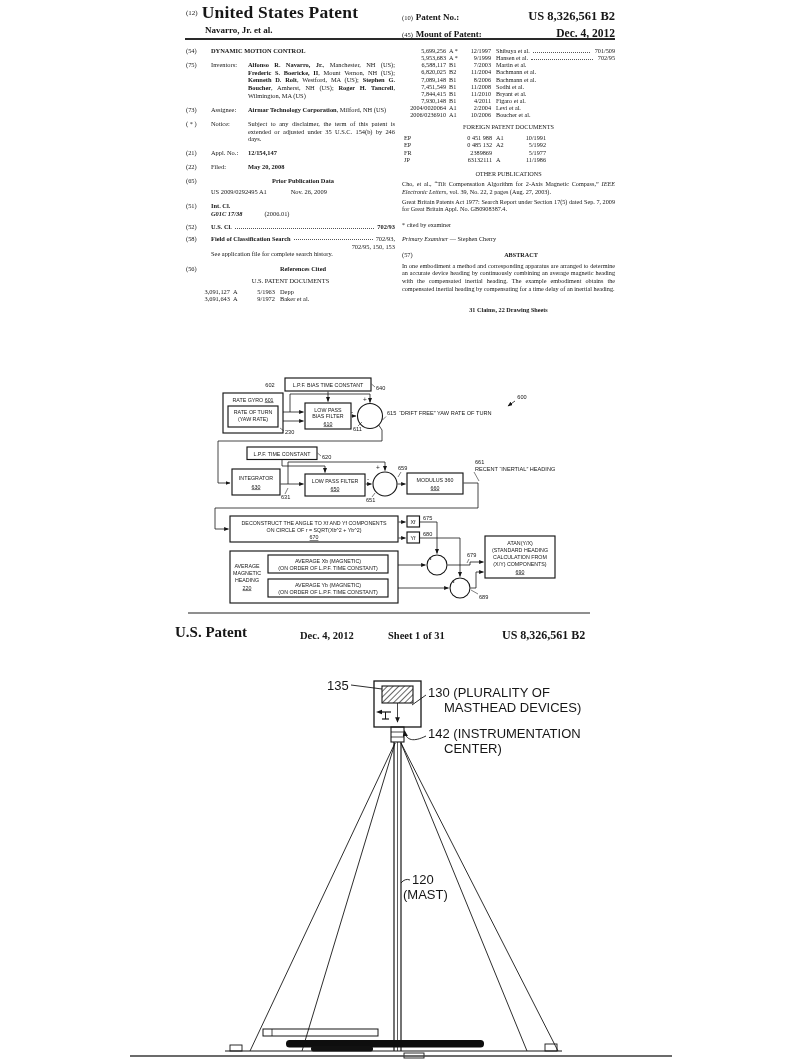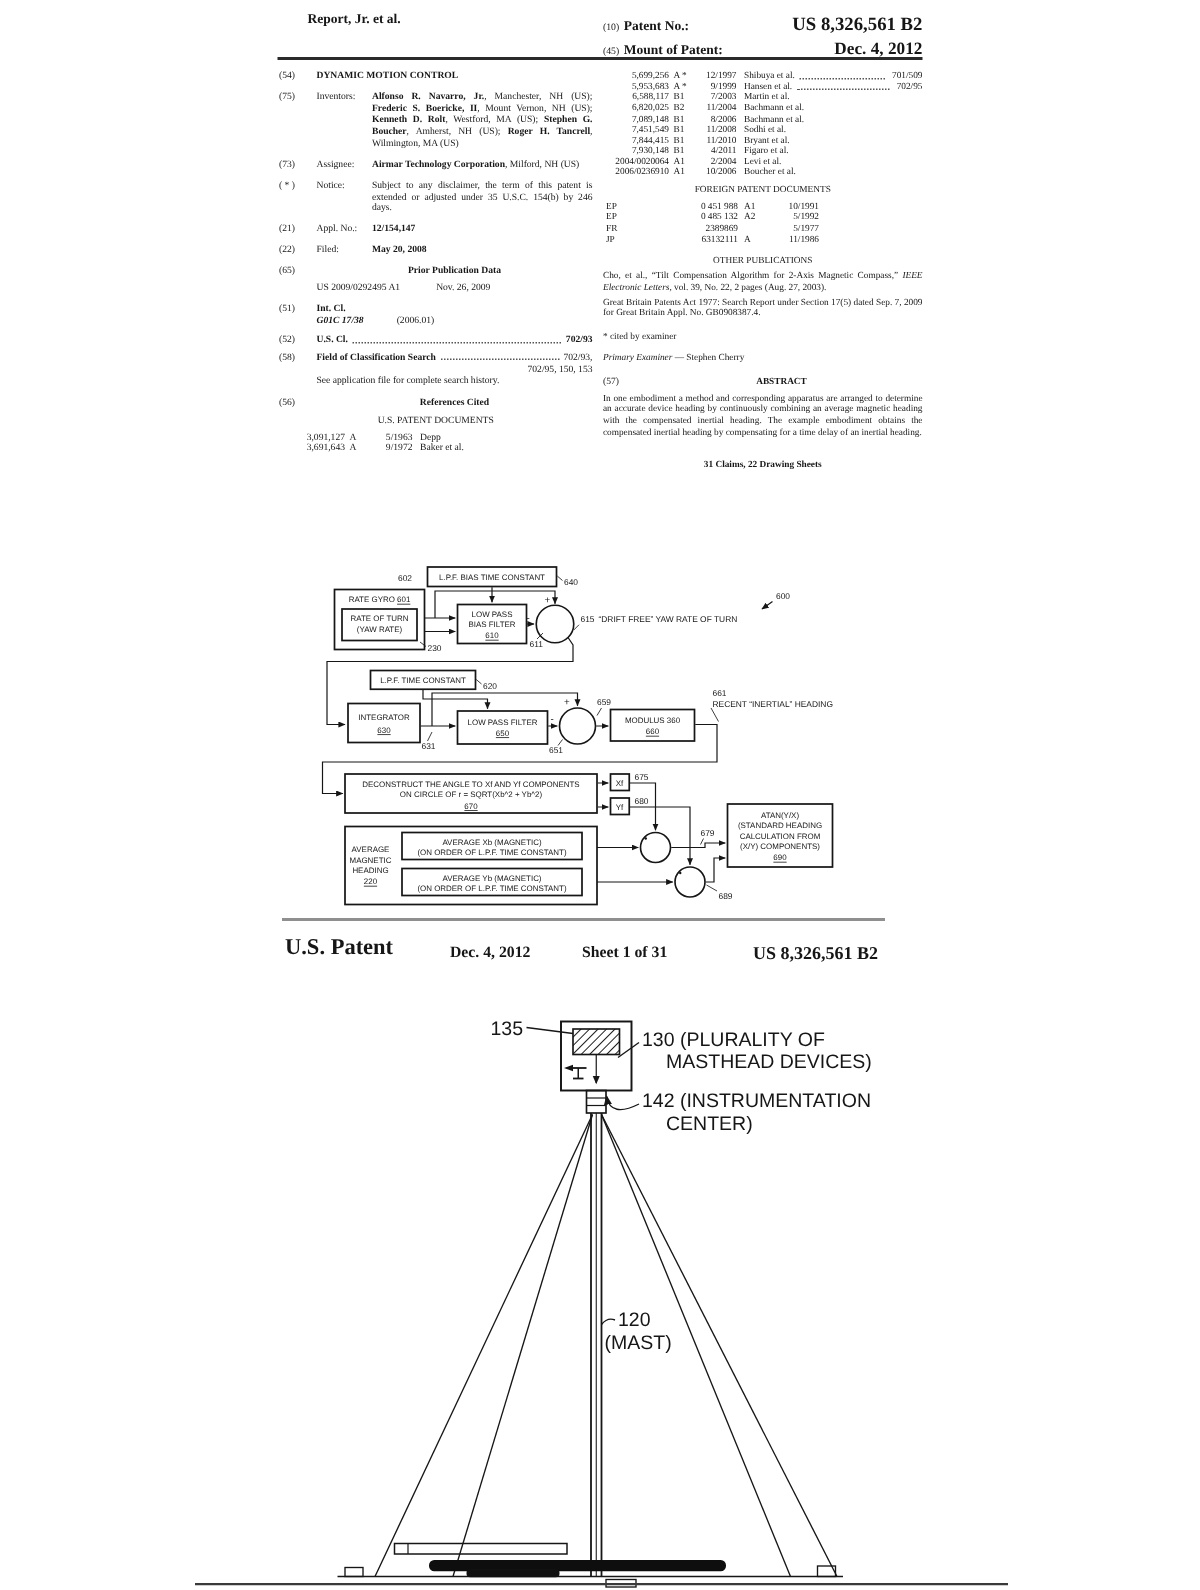--- a/index.html
+++ b/index.html
@@ -52,21 +52,25 @@
   .sg{font-size:6.5px;}
   .figlbl{font-size:13px;}
   .boat{stroke:#161616;fill:none;}
 </style>
 </head>
 <body>
 
 <div class="canvas">
 
   <div class="abs" style="left:186px;top:4px;width:212px;">
-    <div class="ph-authors">Report, Jr. et al.</div>
+    <div style="display:flex;gap:4px;">
+      <span class="scode">(12)</span>
+      <span class="ph-title">United States Patent</span>
+    </div>
+    <div class="ph-authors">Navarro, Jr. et al.</div>
   </div>
   <div class="abs" style="left:402px;top:7px;width:213px;">
     <div class="ph-row">
       <span class="scode">(10)</span>
       <span class="ph-lab">Patent No.:</span>
       <span class="ph-big">US 8,326,561 B2</span>
     </div>
     <div class="ph-row">
       <span class="scode">(45)</span>
       <span class="ph-lab">Mount of Patent:</span>
@@ -429,21 +433,21 @@
       <rect class="bx" x="300" y="163" width="70" height="42"></rect>
       <text class="bt" x="335" y="172" text-anchor="middle">ATAN(Y/X)</text>
       <text class="bt" x="335" y="179" text-anchor="middle">(STANDARD HEADING</text>
       <text class="bt" x="335" y="186" text-anchor="middle">CALCULATION FROM</text>
       <text class="bt" x="335" y="193" text-anchor="middle">(X/Y) COMPONENTS)</text>
       <text class="bt" x="335" y="200.5" text-anchor="middle" text-decoration="underline">690</text>
     </g>
   </svg>
 
   <div class="abs p2-divider" style="left:188px;top:612px;width:402px;"></div>
-  <div class="abs p2h" style="left:190px;top:624px;font-size:15px;">U.S. Patent</div>
+  <div class="abs p2h" style="left:175px;top:624px;font-size:15px;">U.S. Patent</div>
   <div class="abs p2h" style="left:300px;top:630px;font-size:10.5px;">Dec. 4, 2012</div>
   <div class="abs p2h" style="left:388px;top:630px;font-size:10.5px;">Sheet 1 of 31</div>
   <div class="abs p2h" style="left:502px;top:628px;font-size:12px;">US 8,326,561 B2</div>
 
   <svg class="abs" style="left:0;top:660px;" width="800" height="400" viewBox="0 0 800 400">
     <defs>
       <pattern id="hatch" width="4" height="4" patternUnits="userSpaceOnUse" patternTransform="rotate(45)">
         <rect width="4" height="4" fill="#fff"></rect>
         <line x1="0" y1="0" x2="0" y2="4" stroke="#161616" stroke-width="1.3"></line>
       </pattern>

